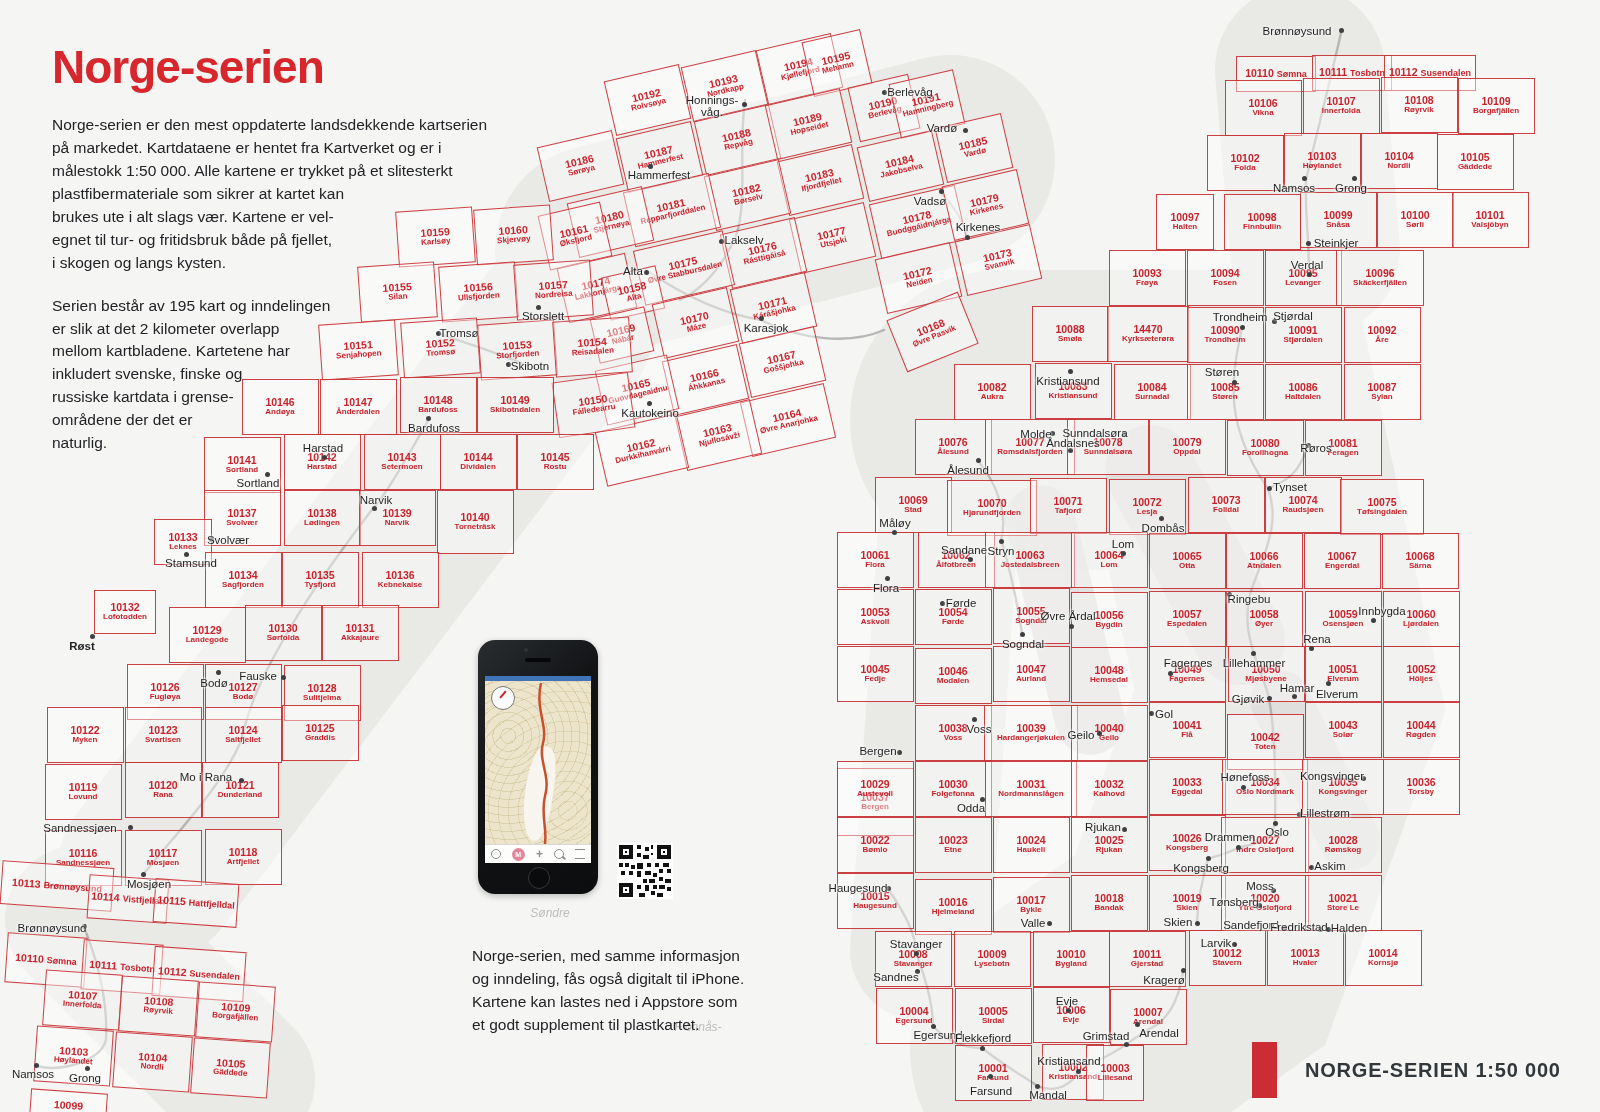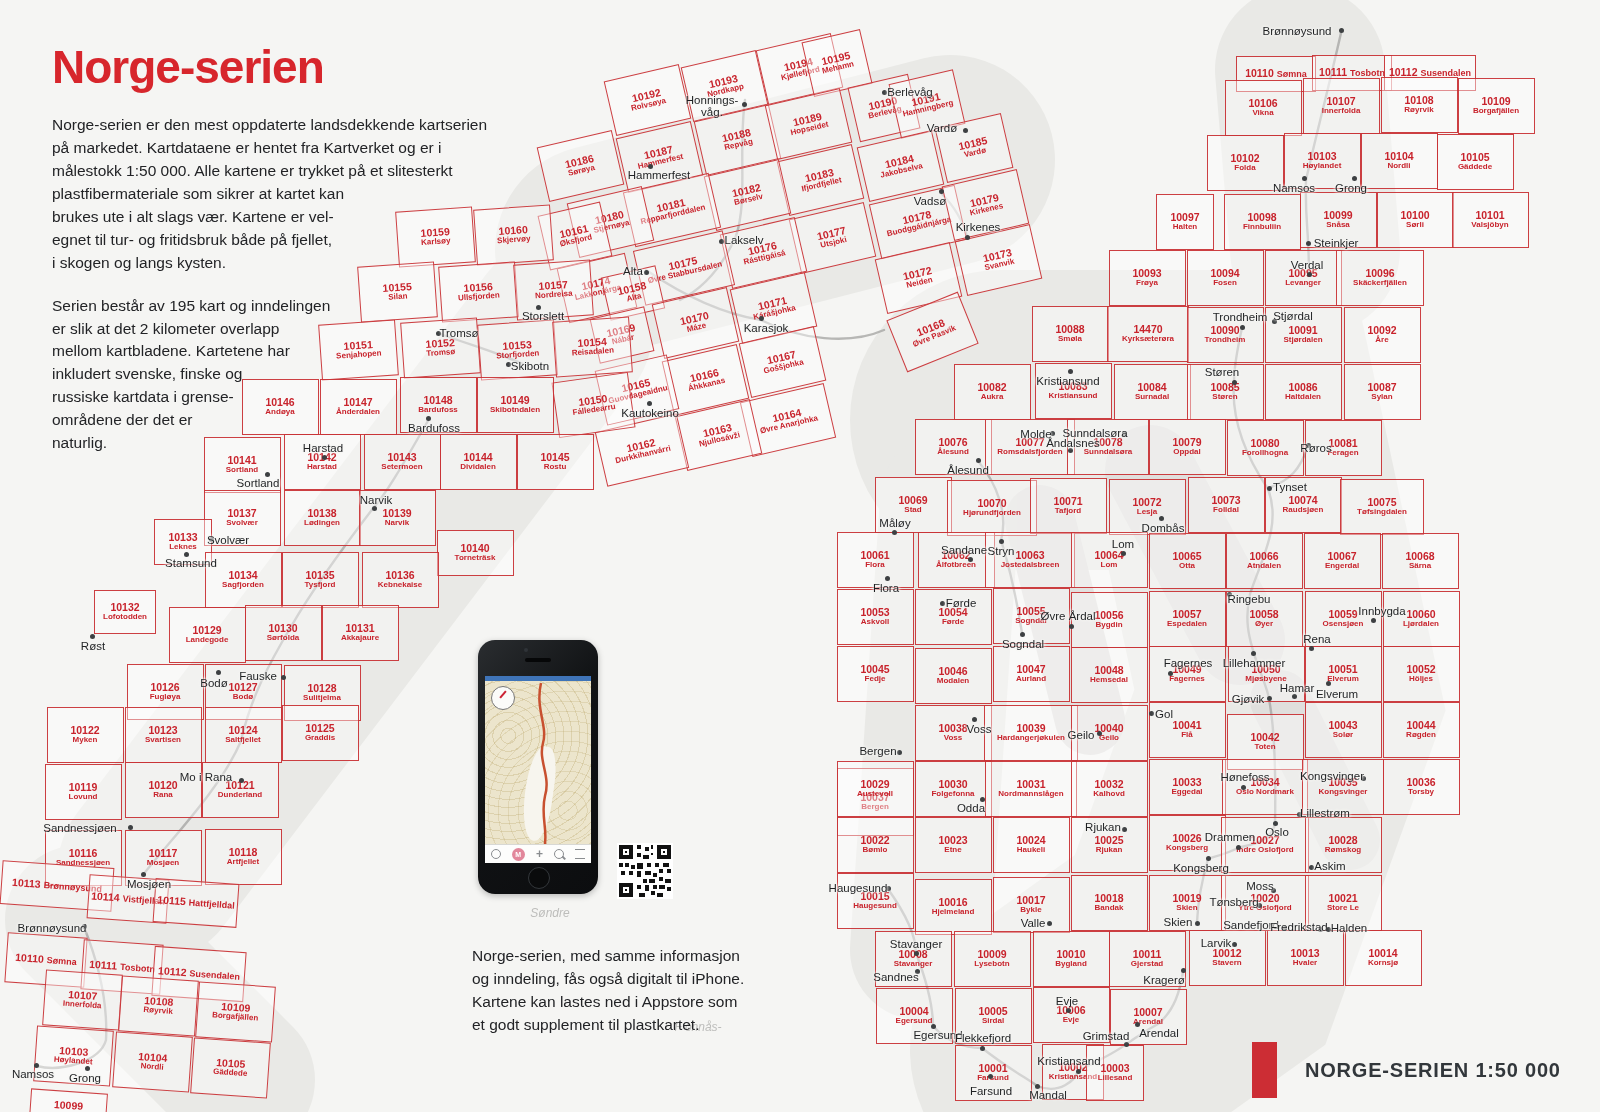--- a/index.html
+++ b/index.html
@@ -318,21 +318,21 @@
         <span class="nm">Svolvær</span>
       </div>
       <div class="cell" style="left: 283.5px; top: 490px; width: 77px; height: 56px; transform: rotate(0deg);">
         <span class="num">10138</span>
         <span class="nm">Lødingen</span>
       </div>
       <div class="cell" style="left: 358.5px; top: 490px; width: 77px; height: 56px; transform: rotate(0deg);">
         <span class="num">10139</span>
         <span class="nm">Narvik</span>
       </div>
-      <div class="cell" style="left: 436.5px; top: 490px; width: 77px; height: 46px; transform: rotate(0deg); margin-top: 40px;">
+      <div class="cell" style="left: 436.5px; top: 490px; width: 77px; height: 64px; transform: rotate(0deg);">
         <span class="num">10140</span>
         <span class="nm">Torneträsk</span>
       </div>
       <div class="cell" style="left: 154px; top: 519px; width: 58px; height: 46px; transform: rotate(0deg);">
         <span class="num">10133</span>
         <span class="nm">Leknes</span>
       </div>
       <div class="cell" style="left: 204.5px; top: 552px; width: 77px; height: 56px; transform: rotate(0deg);">
         <span class="num">10134</span>
         <span class="nm">Sagfjorden</span>
@@ -947,21 +947,21 @@
       <div class="tlabel" style="left: 323px; top: 448px;">Harstad</div>
       <div class="tdot" style="left: 264.5px; top: 471.5px;"></div>
       <div class="tlabel" style="left: 258px; top: 483px;">Sortland</div>
       <div class="tdot" style="left: 371.5px; top: 505.5px;"></div>
       <div class="tlabel" style="left: 376px; top: 500px;">Narvik</div>
       <div class="tdot" style="left: 208.5px; top: 536.5px;"></div>
       <div class="tlabel" style="left: 228px; top: 540px;">Svolvær</div>
       <div class="tdot" style="left: 183.5px; top: 551.5px;"></div>
       <div class="tlabel" style="left: 191px; top: 563px;">Stamsund</div>
       <div class="tdot" style="left: 89.5px; top: 633.5px;"></div>
-      <div class="tlabel" style="left: 93px; top: 646px;">Røst</div>
+      <div class="tlabel" style="left: 82px; top: 646px; font-weight: bold;">Røst</div>
       <div class="tdot" style="left: 215.5px; top: 669.5px;"></div>
       <div class="tlabel" style="left: 214px; top: 683px;">Bodø</div>
       <div class="tdot" style="left: 280.5px; top: 674.5px;"></div>
       <div class="tlabel" style="left: 258px; top: 676px;">Fauske</div>
       <div class="tdot" style="left: 238.5px; top: 777.5px;"></div>
       <div class="tlabel" style="left: 206px; top: 777px;">Mo i Rana</div>
       <div class="tdot" style="left: 127.5px; top: 824.5px;"></div>
       <div class="tlabel" style="left: 80px; top: 828px;">Sandnessjøen</div>
       <div class="tdot" style="left: 140.5px; top: 871.5px;"></div>
       <div class="tlabel" style="left: 149px; top: 884px;">Mosjøen</div>

